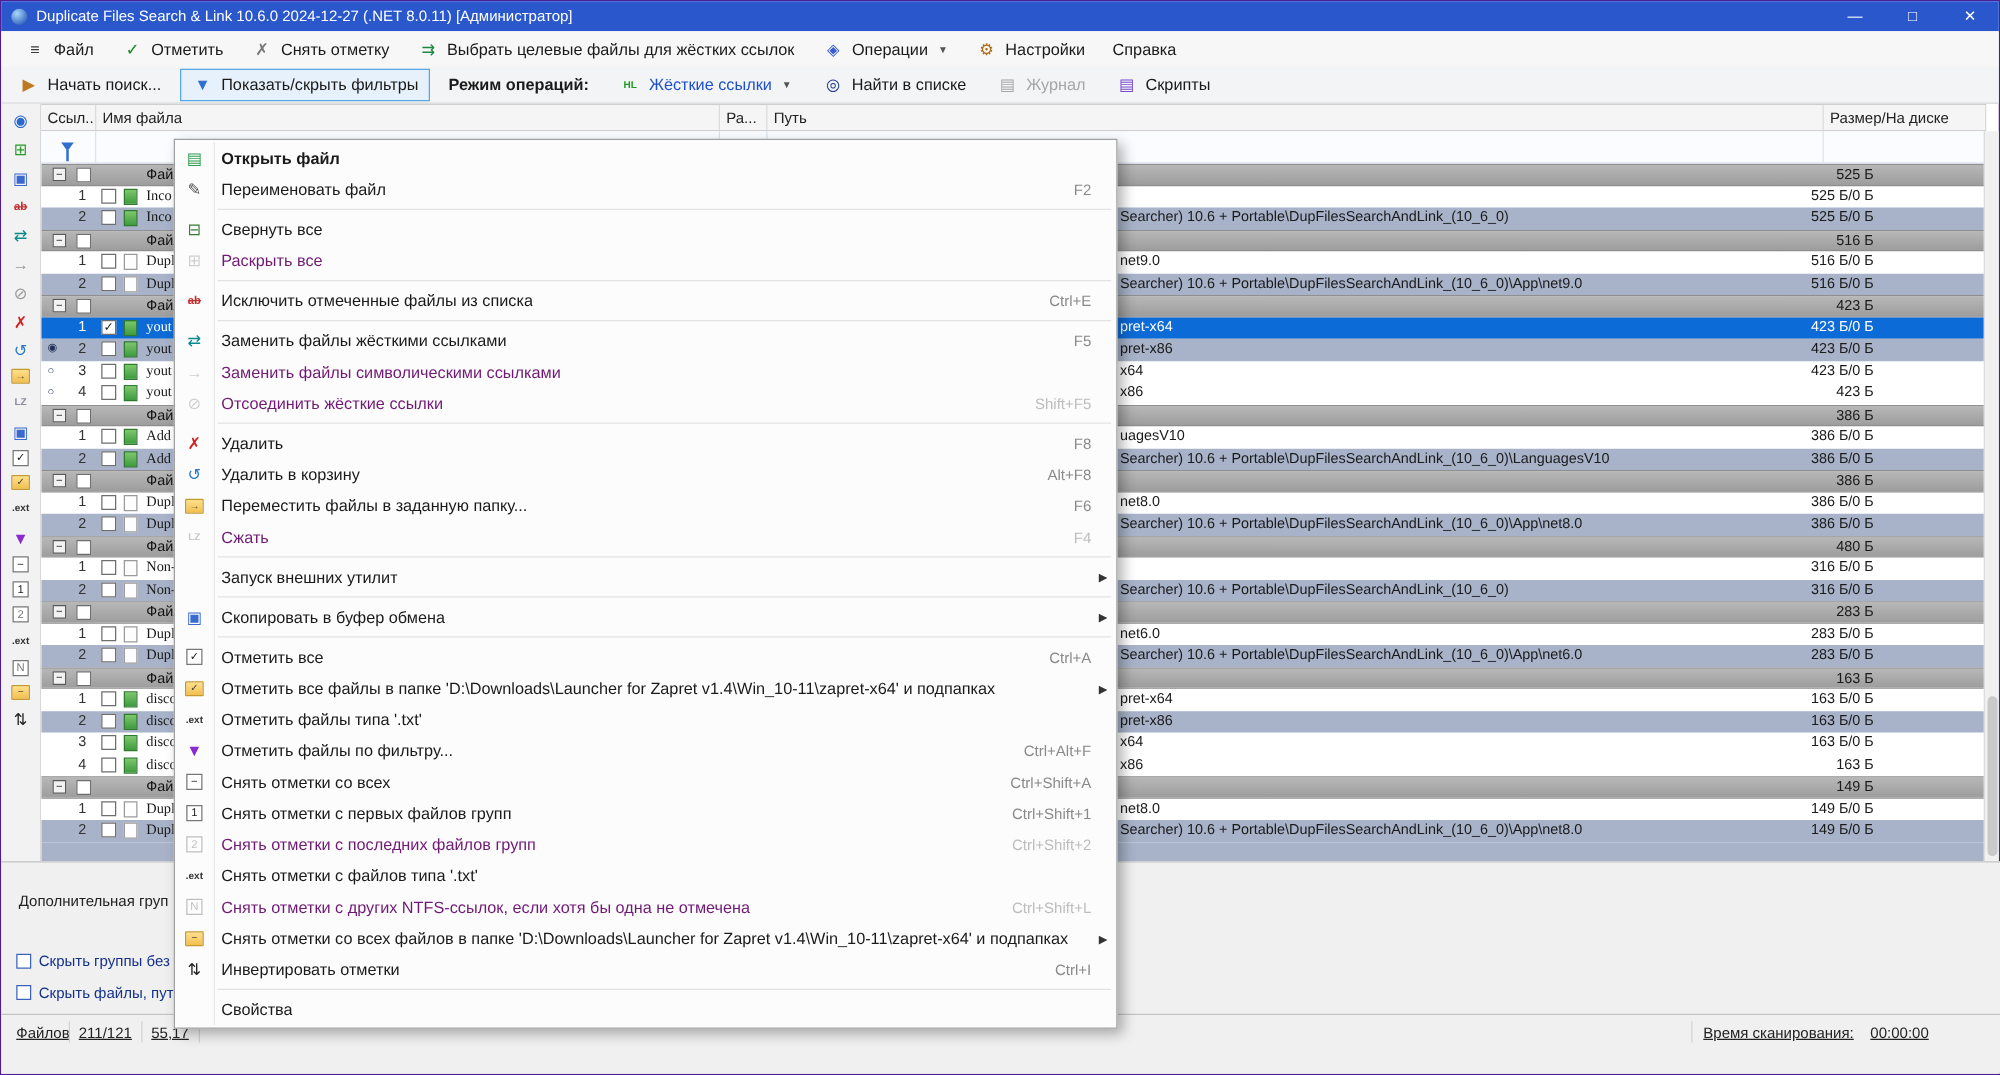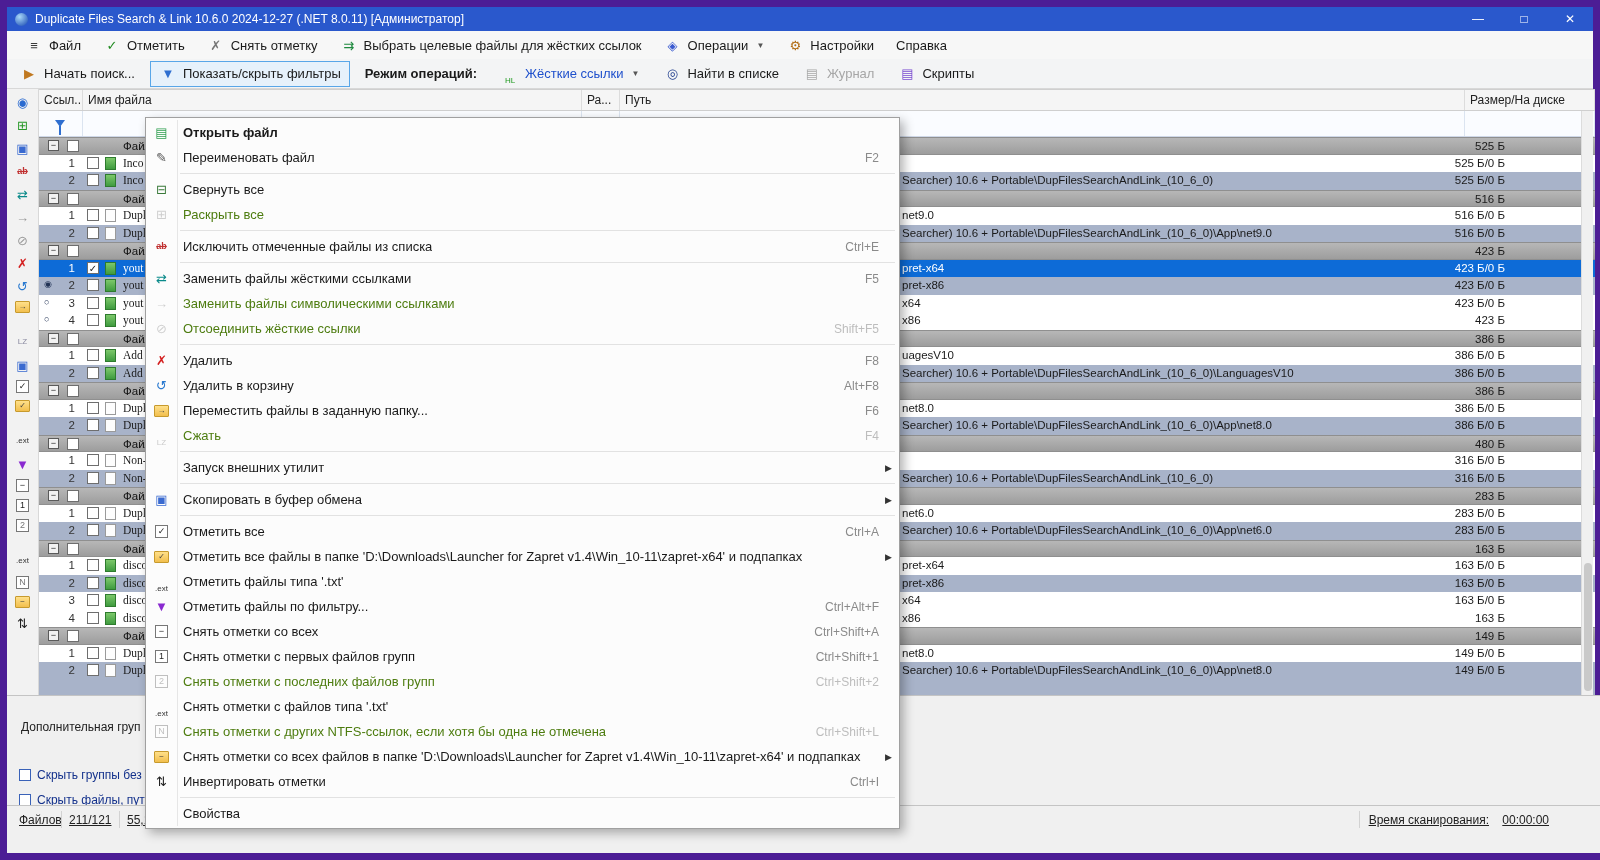--- a/index.html
+++ b/index.html
@@ -1,39 +1,39 @@
 <!DOCTYPE html>
 <html><head>
 <meta charset="utf-8">
 <style>
   *{margin:0;padding:0;box-sizing:border-box;}
   html,body{width:1600px;height:860px;overflow:hidden;}
   body{font-family:"Liberation Sans","DejaVu Sans",sans-serif;font-size:12px;color:#1a1a1a;background:#fff;position:relative;}
-  #app{position:absolute;inset:0;border:7px solid #4c1d95;background:#fff;}
+  #app{position:absolute;inset:0;border:1px solid #4c1d95;background:#fff;}
 
   .titlebar{position:absolute;top:0;left:0;right:0;height:24px;background:#2a58cc;color:#fff;display:flex;align-items:center;}
   .title-icon{width:13px;height:13px;margin:0 7px 0 8px;border-radius:50%;background:radial-gradient(circle at 35% 30%,#a8d8f8,#1243b0);flex:none;}
   .title-text{font-size:12px;white-space:nowrap;}
   .win-btns{margin-left:auto;display:flex;height:100%;}
   .win-btn{width:46px;display:flex;align-items:center;justify-content:center;font-size:12px;color:#fff;}
 
   .menubar{position:absolute;top:24px;left:0;right:0;height:28px;background:#f7f7f7;display:flex;align-items:center;padding-left:8px;gap:2px;}
   .mb-item{display:flex;align-items:center;gap:6px;padding:4px 10px;font-size:13px;white-space:nowrap;}
   .caret{font-size:8px;color:#555;margin-left:2px;}
 
   .toolbar{position:absolute;top:52px;left:0;right:0;height:30px;background:#f3f4f5;border-bottom:1px solid #d8d8d8;display:flex;align-items:center;padding-left:4px;gap:6px;}
   .tb-item{display:flex;align-items:center;gap:6px;padding:4px 8px;font-size:13px;white-space:nowrap;border:1px solid transparent;}
   .tb-item.pressed{border:1px solid #58a6e8;background:#e6f1fb;}
   .tb-item.disabled .tb-text{color:#a6a6a6;}
   .tb-item.link .tb-text{color:#1f50cc;}
   .tb-item.boldlabel .tb-text{font-weight:bold;}
 
   .gicon{display:inline-flex;align-items:center;justify-content:center;width:18px;height:16px;font-size:13px;line-height:1;flex:none;}
   .boxic{width:13px;height:13px;border:1px solid #777;background:#fff;font-size:9px;}
-  .smallic{font-size:8px;font-weight:normal;margin-top:14px;}
+  .smallic{font-size:8px;font-weight:bold;}
   .strikeic{font-size:9px;font-weight:bold;text-decoration:line-through;}
   .folder{width:15px;height:12px;background:linear-gradient(#ffe08a,#f2bf4e);border:1px solid #c79a2d;border-radius:1px;font-size:8px;color:#444;}
 
   .leftbar{position:absolute;left:0;top:82px;width:32px;height:606px;background:#f2f2f2;border-right:1px solid #d8d8d8;display:flex;flex-direction:column;align-items:center;padding-top:5px;gap:7px;}
 
   .thead{position:absolute;top:82px;left:32px;width:1556px;height:22px;background:#f5f5f5;border-top:1px solid #cfcfcf;border-bottom:1px solid #cfcfcf;display:flex;}
   .th{height:100%;padding:3px 5px;border-right:1px solid #dcdcdc;font-size:12px;color:#222;white-space:nowrap;overflow:hidden;flex:none;}
 
   .filterrow{position:absolute;top:104px;left:32px;width:1556px;height:26px;background:#fafcff;border-bottom:1px solid #cfd8e8;display:flex;}
   .fcell{height:100%;border-right:1px solid #dbe4f0;flex:none;display:flex;align-items:center;padding-left:6px;}
@@ -75,21 +75,21 @@
   .st-sep{position:absolute;top:5px;width:1px;height:17px;background:#d2d2d2;}
 
   .ctx{position:absolute;left:138px;top:110px;width:755px;background:#fcfcfc;border:1px solid #a0a0a0;box-shadow:4px 4px 10px rgba(0,0,0,0.3);padding:2px 0;z-index:40;}
   .ctx::before{content:"";position:absolute;left:31px;top:2px;bottom:2px;width:1px;background:#e6e6e6;}
   .mi{height:25px;display:flex;align-items:center;padding:0 8px 0 3px;font-size:13px;position:relative;}
   .mic{width:25px;display:inline-flex;justify-content:center;margin-right:9px;flex:none;}
   .mlabel{white-space:nowrap;overflow:hidden;}
   .msc{margin-left:auto;color:#8a8a8a;padding-right:12px;font-size:12px;flex:none;}
   .marr{position:absolute;right:7px;top:8px;font-size:9px;color:#333;}
   .mi.bold .mlabel{font-weight:bold;}
-  .mi.dis .mlabel{color:#4d7c0f;}
+  .mi.dis .mlabel{color:#701a75;}
   .mi.dis .msc{color:#bdbdbd;}
   .mi.dis .gicon{opacity:.45;filter:grayscale(1);}
   .msep{height:1px;background:#e2e2e2;margin:3px 4px 3px 34px;}
 </style>
 </head>
 <body>
 
 <div id="app">
   <div class="titlebar">
     <span class="title-icon"></span>

